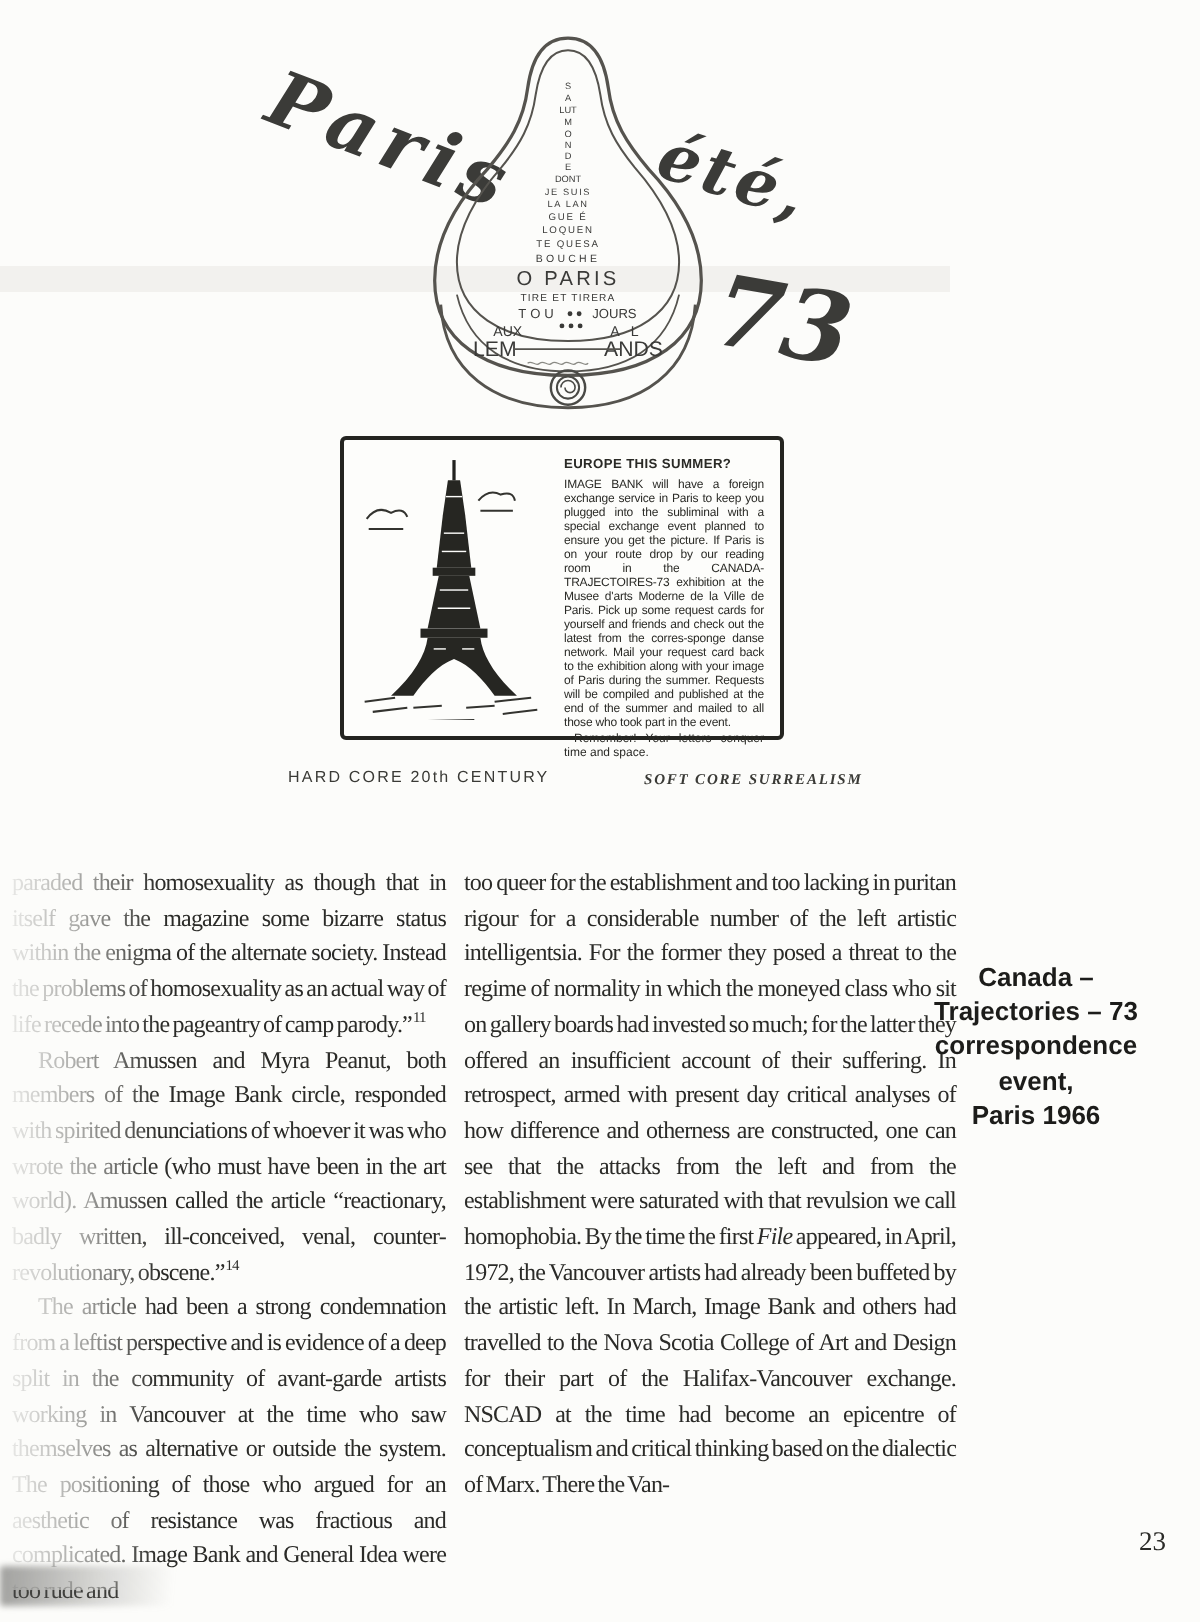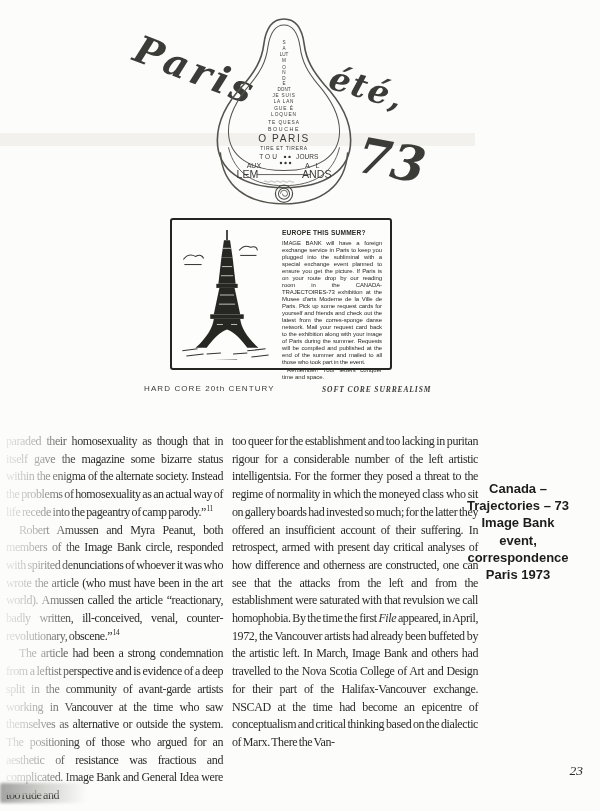--- a/index.html
+++ b/index.html
@@ -54,21 +54,21 @@
   .col-left  { left:6px;   width:217px; }
   .col-right { left:232px; width:246px; }
   sup { font-size:0.62em; line-height:0; vertical-align:super; }
   
   .margin-caption {
     position:absolute; right:17px; top:432px; width:130px; text-align:center;
     font-family:"Liberation Sans", sans-serif; font-weight:bold;
     font-size:13px; line-height:17.2px; color:#1c1c1a;margin-top:48px;
   }
   
-  .page-num { position:absolute; right:17px; top:763px; font-size:13.5px; color:#2b2b28;font-style:italic; }
+  .page-num { position:absolute; right:17px; top:763px; font-size:13.5px; color:#2b2b28; }
   
   .fade-left {
     position:absolute; left:0; top:430px; width:80px; height:365px; z-index:5;
     background:linear-gradient(to right, rgba(252,252,250,0.95), rgba(252,252,250,0.6) 50%, rgba(252,252,250,0));
     pointer-events:none;
   }
   .scan-streak {
     position:absolute; left:0; top:133px; width:475px; height:13px;
     background:rgba(170,167,158,0.12); pointer-events:none;
   }
@@ -184,24 +184,23 @@
     <p class="indent"><span>Robert Amussen and Myra Peanut, both members of the Image Bank circle, responded with spirited denunciations of whoever it was who wrote the article (who must have been in the art world). Amussen called the article “reactionary, badly written, ill-conceived, venal, counter-revolutionary, obscene.”</span><sup> 14</sup></p>
     <p class="indent"><span>The article had been a strong condemnation from a leftist perspective and is evidence of a deep split in the community of avant-garde artists working in Vancouver at the time who saw themselves as alternative or outside the system. The positioning of those who argued for an aesthetic of resistance was fractious and complicated. Image Bank and General Idea were too rude and</span></p>
   </div>
   <div class="col col-right">
     <p><span>too queer for the establishment and too lacking in puritan rigour for a considerable number of the left artistic intelligentsia. For the former they posed a threat to the regime of normality in which the moneyed class who sit on gallery boards had invested so much; for the latter they offered an insufficient account of their suffering. In retrospect, armed with present day critical analyses of how difference and otherness are constructed, one can see that the attacks from the left and from the establishment were saturated with that revulsion we call homophobia. By the time the first </span><i>File</i><span> appeared, in April, 1972, the Vancouver artists had already been buffeted by the artistic left. In March, Image Bank and others had travelled to the Nova Scotia College of Art and Design for their part of the Halifax-Vancouver exchange. NSCAD at the time had become an epicentre of conceptualism and critical thinking based on the dialectic of Marx. There the Van-</span></p>
   </div>
 
   <div class="margin-caption">
     <div>Canada –</div>
     <div>Trajectories – 73</div>
-    <div>Image Bank</div>
+    <div>correspondence</div>
     <div>event,</div>
-    <div>correspondence</div>
-    <div>Paris 1973</div>
+    <div>Paris 1966</div>
   </div>
 
   <div class="page-num">23</div>
 
   <div class="fade-left"></div>
   <div class="corner-shadow"></div>
 
 </div>
 
 </body></html>

